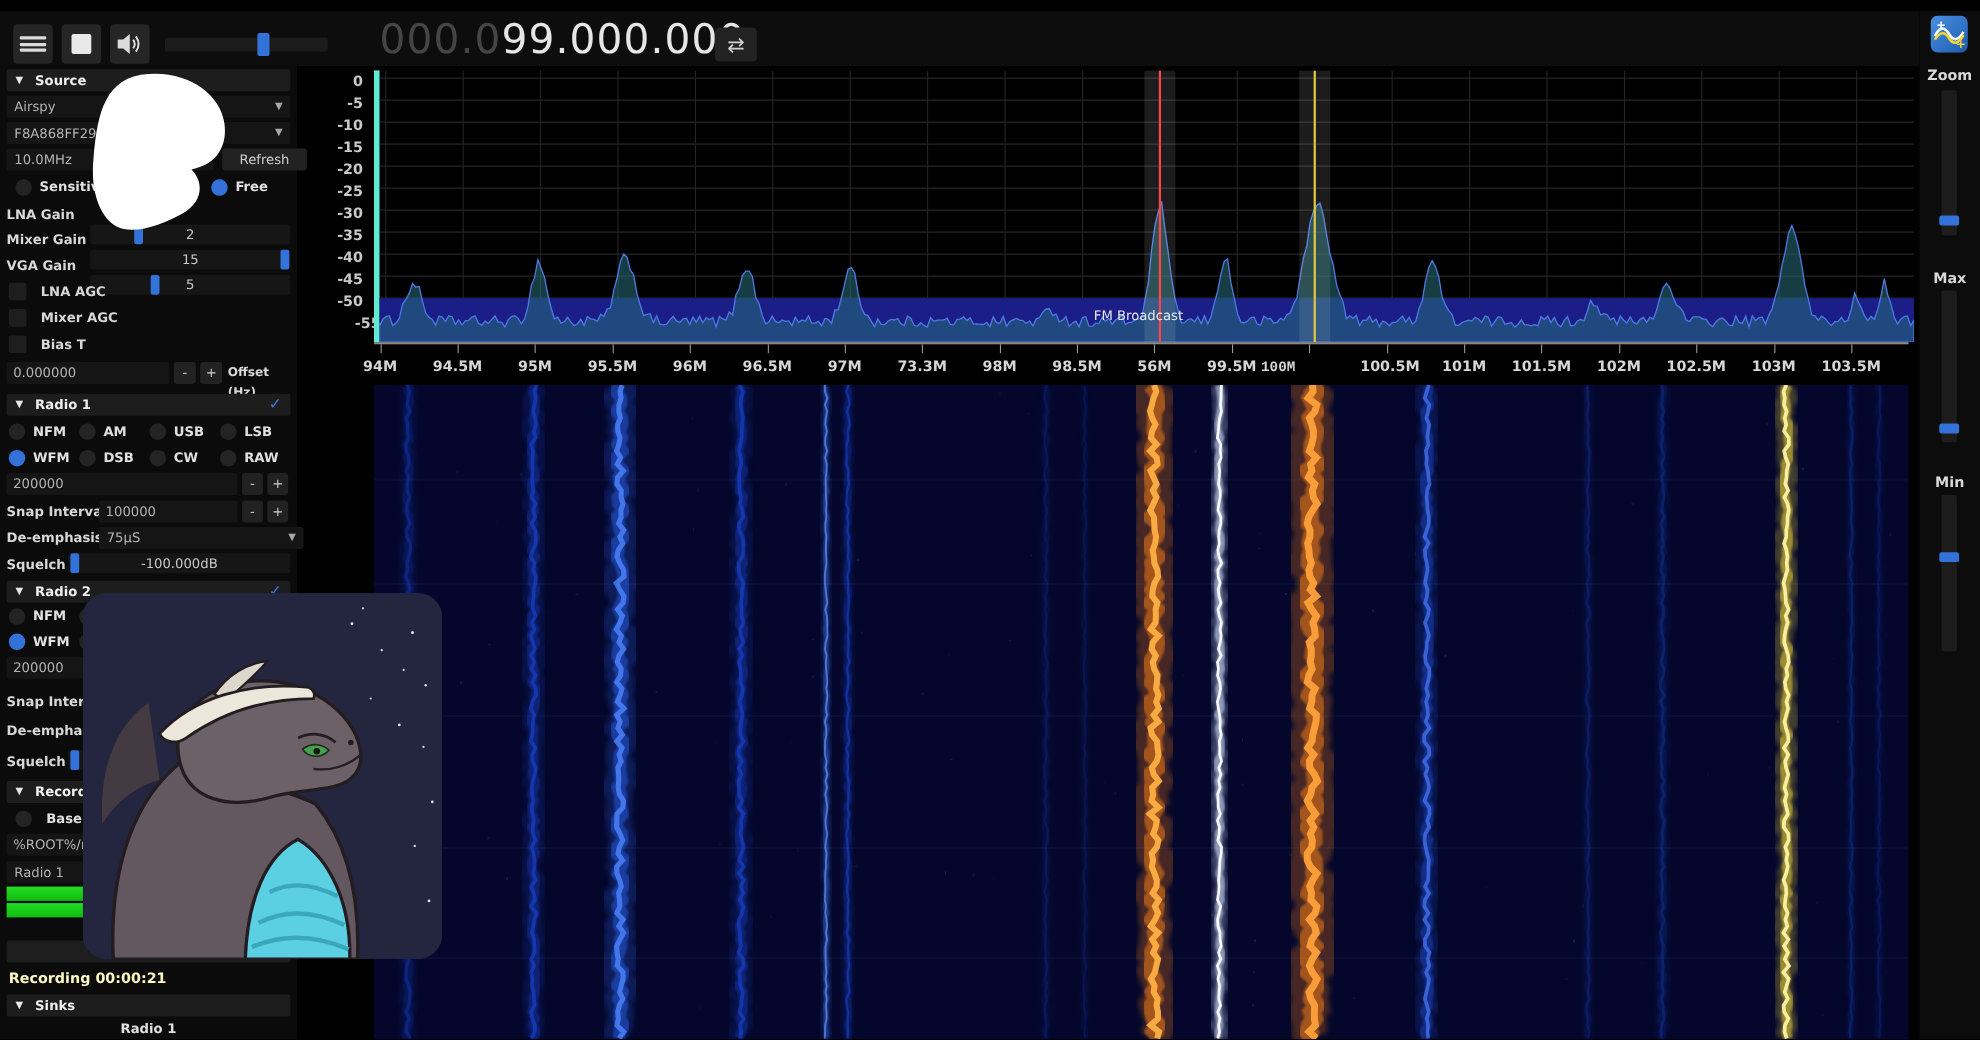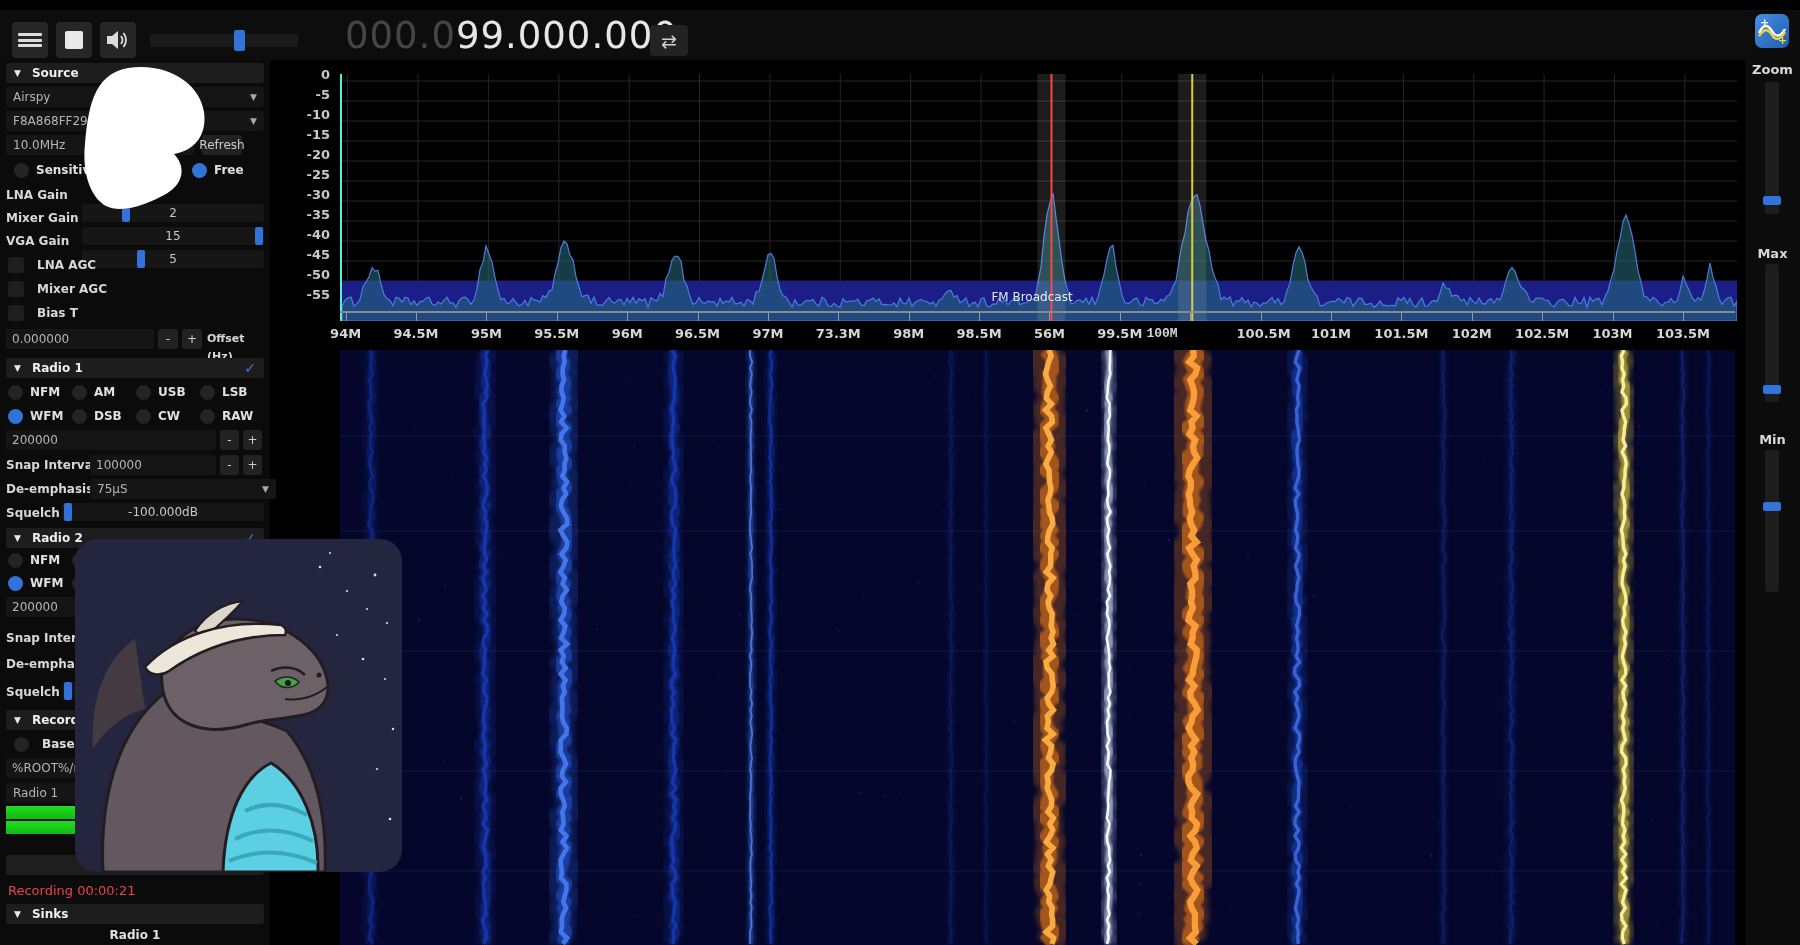--- a/index.html
+++ b/index.html
@@ -42,27 +42,27 @@
   .slider{position:absolute;height:18px;background:#161616;border-radius:2px;}
   .sval{width:100%;text-align:center;font-size:12px;color:#c8c8c8;line-height:18px;}
   .shandle{position:absolute;top:0;width:8px;height:18px;background:#3272d9;border-radius:2px;}
   .rcirc{width:15px;height:15px;border-radius:50%;background:#242424;flex:0 0 auto;}
   .rcirc.sel{background:#3272d9;}
   .mode{position:absolute;display:flex;align-items:center;gap:7px;height:18px;}
   .mlabel{font-size:12px;font-weight:700;color:#e0e0e0;}
   .cbrow{display:flex;align-items:center;gap:13px;height:18px;}
   .cbox{width:16px;height:16px;background:#1e1e1e;border-radius:2px;flex:0 0 auto;margin-left:2px;}
   .greenbar{position:absolute;left:6px;width:258px;height:13px;background:linear-gradient(#22dd22,#10bb10);}
-  .rectext{position:absolute;left:8px;font-size:13px;color:#ef4444;}
+  .rectext{position:absolute;left:8px;font-size:13px;color:#fef9c3;font-weight:bold;}
   .sinkstream{position:absolute;left:6px;width:258px;text-align:center;font-size:12px;font-weight:700;color:#e0e0e0;}
   .darkbar{position:absolute;left:6px;width:258px;height:20px;background:#1e1e1e;border-radius:2px;}
   
   .center{position:absolute;left:270px;top:60px;width:1475px;height:885px;background:#000;z-index:1;}
   .dblabel{position:absolute;width:60px;text-align:right;font-size:13px;font-weight:700;color:#c9c9c9;height:14px;line-height:14px;}
-  .fft-area{position:absolute;left:70px;top:14px;width:1395px;height:247px;border-left:2px solid #5eead4;text-decoration:underline;}
+  .fft-area{position:absolute;left:70px;top:4px;width:1395px;height:247px;border-left:5px solid #5eead4;text-decoration:underline;}
   .fft-area svg{position:absolute;left:0;top:0;}
   .bandlabel{position:absolute;width:150px;text-align:center;font-size:12px;color:rgba(255,255,255,.88);}
   .freqscale{position:absolute;left:70px;top:251px;width:1395px;height:39px;border-top:2px solid #8a8a8a;}
   .ftick{position:absolute;top:0;width:1px;height:8px;background:#999;}
   .flabel{position:absolute;top:13px;width:60px;margin-left:-30px;text-align:center;font-size:13px;font-weight:700;color:#d6d6d6;}
   .waterfall{position:absolute;left:70px;top:290px;width:1395px;height:595px;background:#04072b;}
   
   .rightbar{position:absolute;top:10px;right:0;width:55px;height:935px;background:#0c0c0c;z-index:3;}
   .vlabel{position:absolute;left:0;width:55px;text-align:center;font-size:13px;font-weight:700;color:#d8d8d8;}
   .vtrack{position:absolute;left:20px;width:14px;background:#1d1d1d;border-radius:2px;}
@@ -115,21 +115,21 @@
       <span class="ddt">Airspy</span>
       <span class="caret">▼</span>
     </div>
     <div class="row dd" style="top:51px">
       <span class="ddt">F8A868FF29</span>
       <span class="caret">▼</span>
     </div>
     <div class="row dd" style="top:75px;width:188px">
       <span class="ddt">10.0MHz</span>
     </div>
-    <div class="btn" style="left:202px;top:75px;width:40px;height:20px">Refresh</div>
+    <div class="btn" style="left:202px;top:75px;width:77px;height:20px">Refresh</div>
 
     <div class="row" style="top:124px">
       <span class="lbl">LNA Gain</span>
       <div class="slider" style="left:76px;right:0">
         <div class="shandle" style="left:40px"></div>
         <div class="sval">2</div>
       </div>
     </div>
     <div class="row" style="top:147px">
       <span class="lbl">Mixer Gain</span>
@@ -305,21 +305,21 @@
         <div class="dblabel" style="left: 0px; top: 28px;">-5</div>
         <div class="dblabel" style="left: 0px; top: 48px;">-10</div>
         <div class="dblabel" style="left: 0px; top: 68px;">-15</div>
         <div class="dblabel" style="left: 0px; top: 88px;">-20</div>
         <div class="dblabel" style="left: 0px; top: 108px;">-25</div>
         <div class="dblabel" style="left: 0px; top: 128px;">-30</div>
         <div class="dblabel" style="left: 0px; top: 148px;">-35</div>
         <div class="dblabel" style="left: 0px; top: 168px;">-40</div>
         <div class="dblabel" style="left: 0px; top: 188px;">-45</div>
         <div class="dblabel" style="left: 0px; top: 208px;">-50</div>
-        <div class="dblabel" style="left: 0px; top: 228px;">-55</div>
+        <div class="dblabel" style="left: 16px; top: 228px;">-55</div>
       </div>
     <div class="fft-area" id="fftArea">
       <svg id="fftGrid" width="1395" height="247">
           <line x1="0" y1="7" x2="1395" y2="7" stroke="#262626" stroke-width="1"></line>
           <line x1="0" y1="27" x2="1395" y2="27" stroke="#262626" stroke-width="1"></line>
           <line x1="0" y1="47" x2="1395" y2="47" stroke="#262626" stroke-width="1"></line>
           <line x1="0" y1="67" x2="1395" y2="67" stroke="#262626" stroke-width="1"></line>
           <line x1="0" y1="87" x2="1395" y2="87" stroke="#262626" stroke-width="1"></line>
           <line x1="0" y1="107" x2="1395" y2="107" stroke="#262626" stroke-width="1"></line>
           <line x1="0" y1="127" x2="1395" y2="127" stroke="#262626" stroke-width="1"></line>

